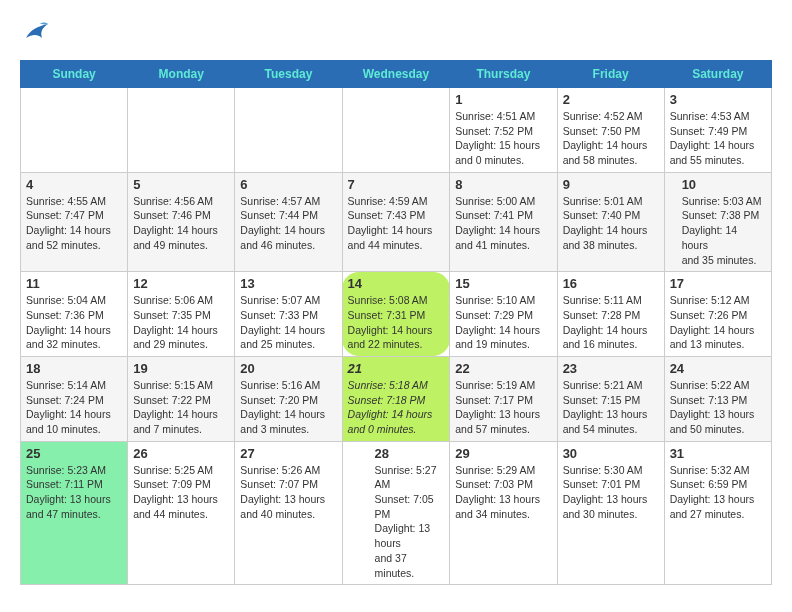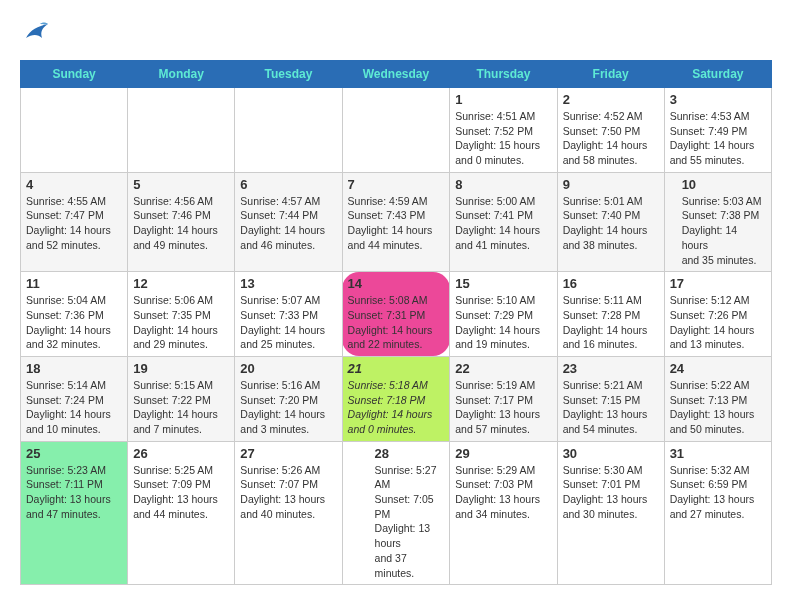--- a/index.html
+++ b/index.html
@@ -172,21 +172,21 @@
           <div class="day-info">Sunrise: 5:04 AM<br>Sunset: 7:36 PM<br>Daylight: 14 hours<br>and 32 minutes.</div>
         </td>
         <td style="background: rgb(255, 255, 255);">
           <span class="day-num">12</span>
           <div class="day-info">Sunrise: 5:06 AM<br>Sunset: 7:35 PM<br>Daylight: 14 hours<br>and 29 minutes.</div>
         </td>
         <td style="background: rgb(255, 255, 255);">
           <span class="day-num">13</span>
           <div class="day-info">Sunrise: 5:07 AM<br>Sunset: 7:33 PM<br>Daylight: 14 hours<br>and 25 minutes.</div>
         </td>
-        <td style="background: #ec4899; border-radius: 17px;">
+        <td style="background: #bef264; border-radius: 17px;">
           <span class="day-num">14</span>
           <div class="day-info">Sunrise: 5:08 AM<br>Sunset: 7:31 PM<br>Daylight: 14 hours<br>and 22 minutes.</div>
         </td>
         <td style="background: rgb(255, 255, 255);">
           <span class="day-num">15</span>
           <div class="day-info">Sunrise: 5:10 AM<br>Sunset: 7:29 PM<br>Daylight: 14 hours<br>and 19 minutes.</div>
         </td>
         <td style="background: rgb(255, 255, 255);">
           <span class="day-num">16</span>
           <div class="day-info">Sunrise: 5:11 AM<br>Sunset: 7:28 PM<br>Daylight: 14 hours<br>and 16 minutes.</div>

